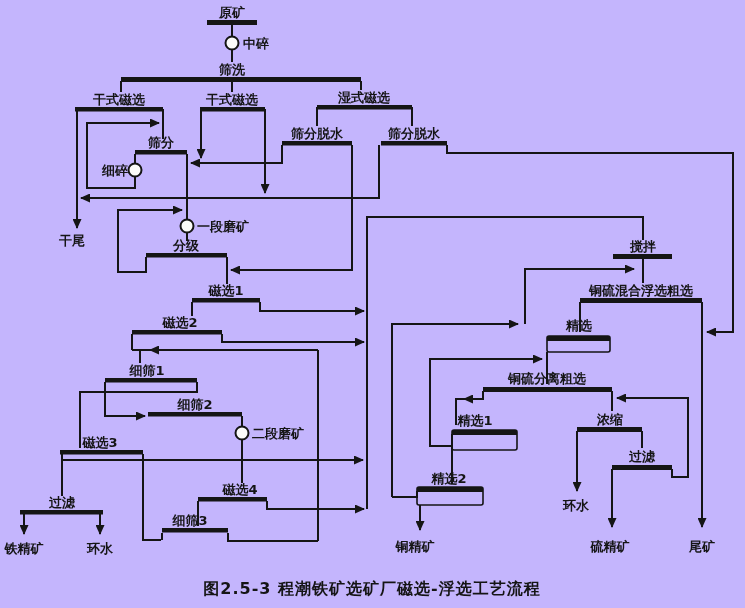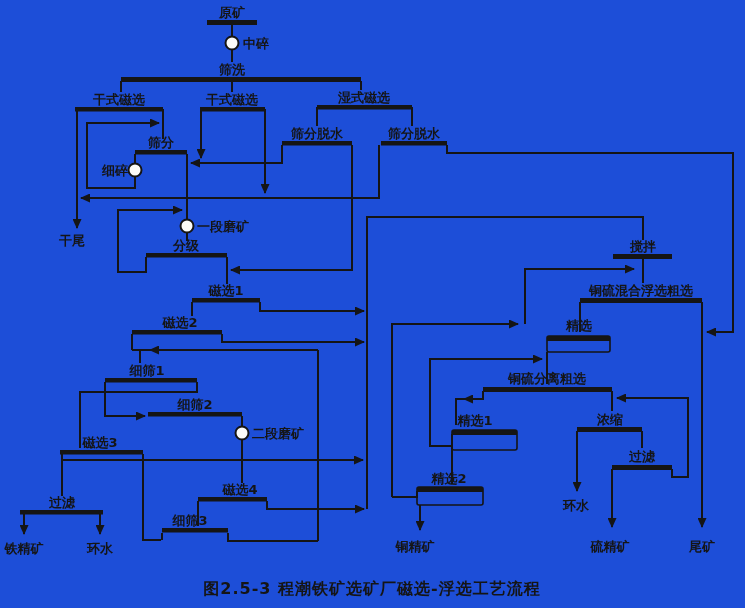--- a/index.html
+++ b/index.html
@@ -1,17 +1,17 @@
 <!DOCTYPE html>
 <html><head>
 <meta charset="utf-8">
 <style>
   html,body{margin:0;padding:0;}
   body{background:#e8e8e6;font-family:"DejaVu Sans","Liberation Sans",sans-serif;}
-  .page{position:relative;width:745px;height:608px;background:#1d4ed8;overflow:hidden;}
+  .page{position:relative;width:745px;height:608px;background:#c4b5fd;overflow:hidden;}
   svg{display:block;}
   text{font-family:"DejaVu Sans","Liberation Sans",sans-serif;font-weight:bold;fill:#151515;}
   .node-label{font-size:13px;}
   .caption{font-size:16px;letter-spacing:1px;}
 </style>
 </head>
 <body>
 
 <div class="page">
   <svg id="fc" width="745" height="608" viewBox="0 0 745 608" xmlns="http://www.w3.org/2000/svg">

